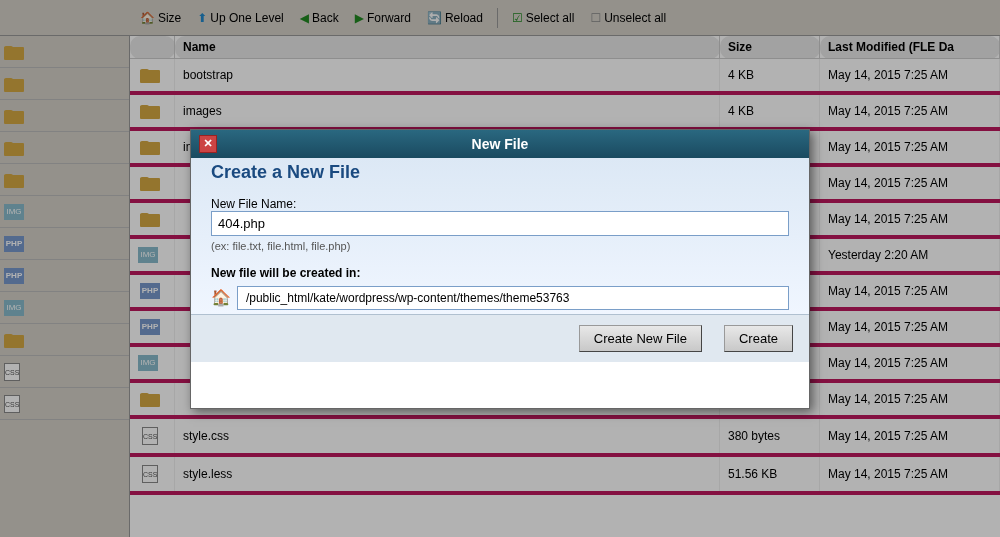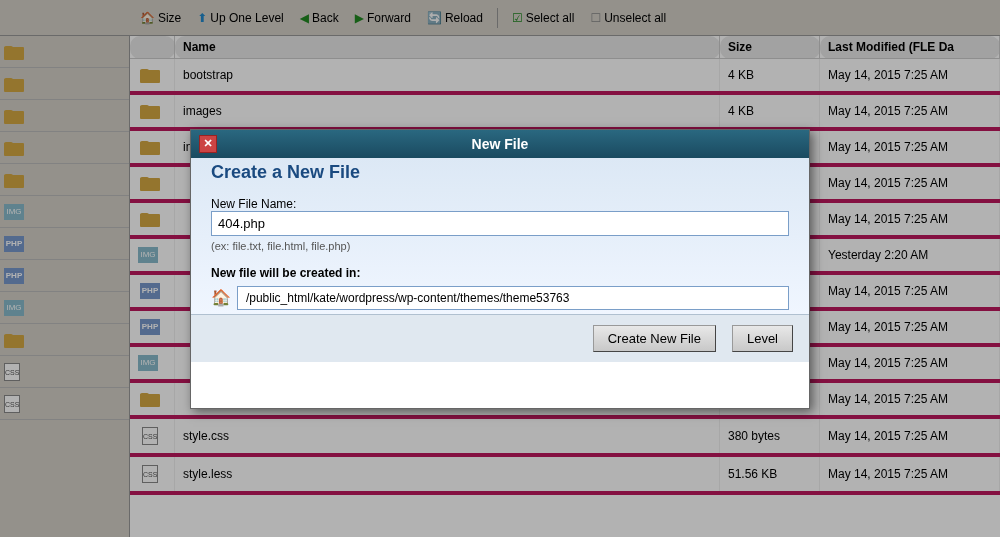--- a/index.html
+++ b/index.html
@@ -221,21 +221,21 @@
       font-size: 12px;
       color: #000;
       flex: 1;
     }
     .modal-footer {
       background: #e0e8f0;
       border-top: 1px solid #b0c0d0;
       padding: 10px 16px;
       display: flex;
       justify-content: flex-end;
-      gap: 16px;
+      gap: 22px;
     }
     .btn-create {
       background: linear-gradient(to bottom, #e8e8e8, #c8c8c8);
       border: 1px outset #999;
       padding: 5px 14px;
       font-size: 13px;
       cursor: pointer;
       color: #000;
     }
     .btn-cancel {
@@ -512,16 +512,16 @@
 
       <div class="modal-sublabel">New file will be created in:</div>
       <div class="modal-path-row">
         <span class="modal-path-icon">🏠</span>
         <div class="modal-path-box">/public_html/kate/wordpress/wp-content/themes/theme53763</div>
       </div>
     </div>
 
     <div class="modal-footer">
       <button class="btn-create">Create New File</button>
-      <button class="btn-cancel">Level</button>
+      <button class="btn-cancel">Create</button>
     </div>
   </div>
 </div>
 
 </body></html>

